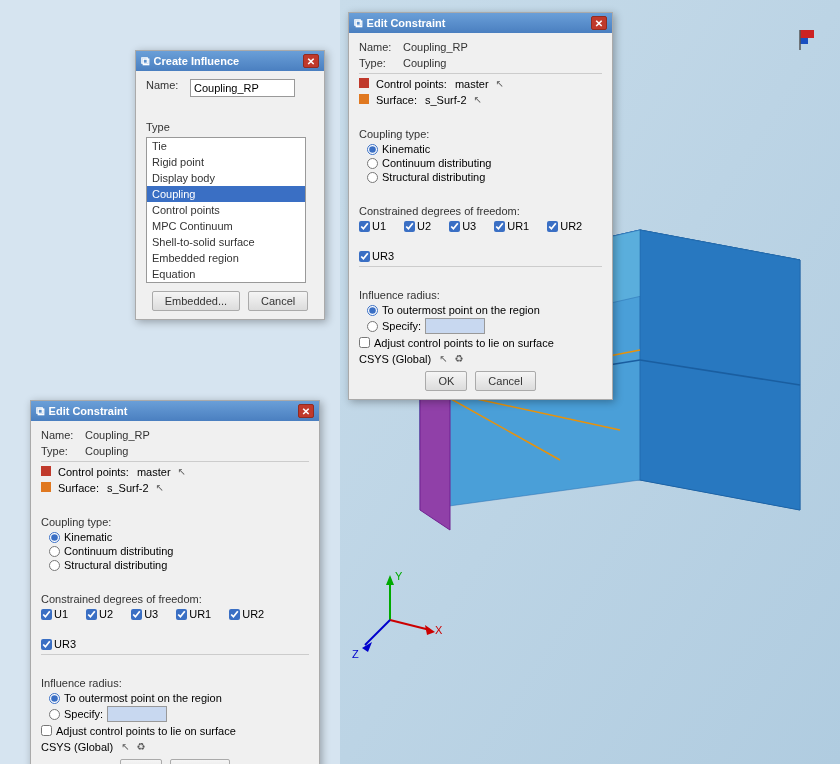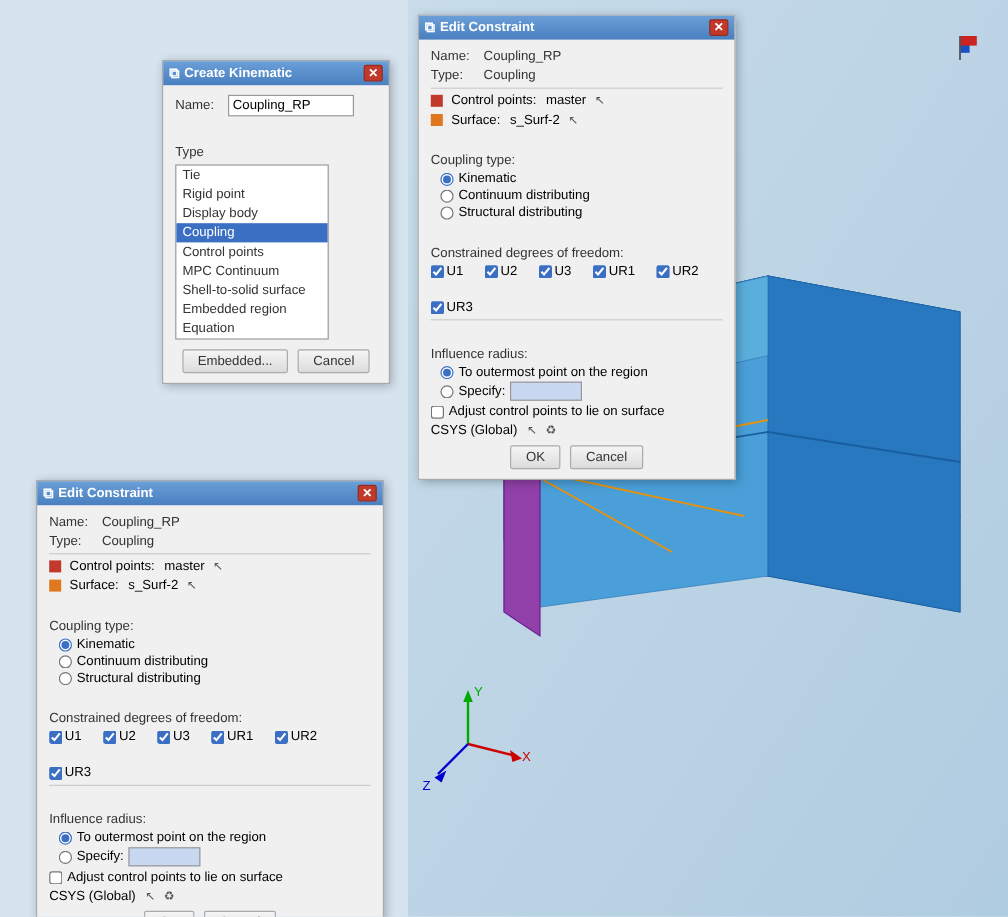--- a/index.html
+++ b/index.html
@@ -62,21 +62,21 @@
       cursor: pointer;
       border-radius: 2px;
     }
 
     .dialog-content {
       padding: 8px 10px;
     }
 
     .field-row {
       display: flex;
-      align-items: center;
+      align-items: flex-start;
       margin-bottom: 4px;
       gap: 4px;
     }
 
     .field-label {
       color: #333;
       min-width: 40px;
     }
 
     .field-value {
@@ -96,21 +96,21 @@
     .type-label {
       color: #333;
       margin-bottom: 4px;
       margin-top: 24px;
     }
 
     
     .listbox {
       border: 1px solid #999;
       background: white;
-      width: 128px;
+      width: 160px;
       margin-bottom: 8px;
     }
 
     .list-item {
       padding: 2px 5px;
       cursor: pointer;
       color: #333;
     }
 
     .list-item.selected {
@@ -264,21 +264,21 @@
       <rect x="0" y="0" width="14" height="8" fill="#cc2222"></rect>
       <line x1="0" y1="0" x2="0" y2="20" stroke="#555" stroke-width="1.5"></line>
     </g>
   </svg>
 </div>
 
 <div class="dialog" style="left: 135px; top: 50px; width: 190px;">
   <div class="dialog-titlebar">
     <div class="dialog-titlebar-left">
       <span style="font-size:12px;">⧉</span>
-      <span>Create Kinematic</span>
+      <span>Create Influence</span>
     </div>
     <div class="close-btn">✕</div>
   </div>
   <div class="dialog-content">
     <div class="field-row">
       <span class="field-label">Name:</span>
       <input type="text" class="text-input" value="Coupling_RP" style="width: 105px;">
     </div>
     <div class="type-label">Type</div>
     <div class="listbox">

